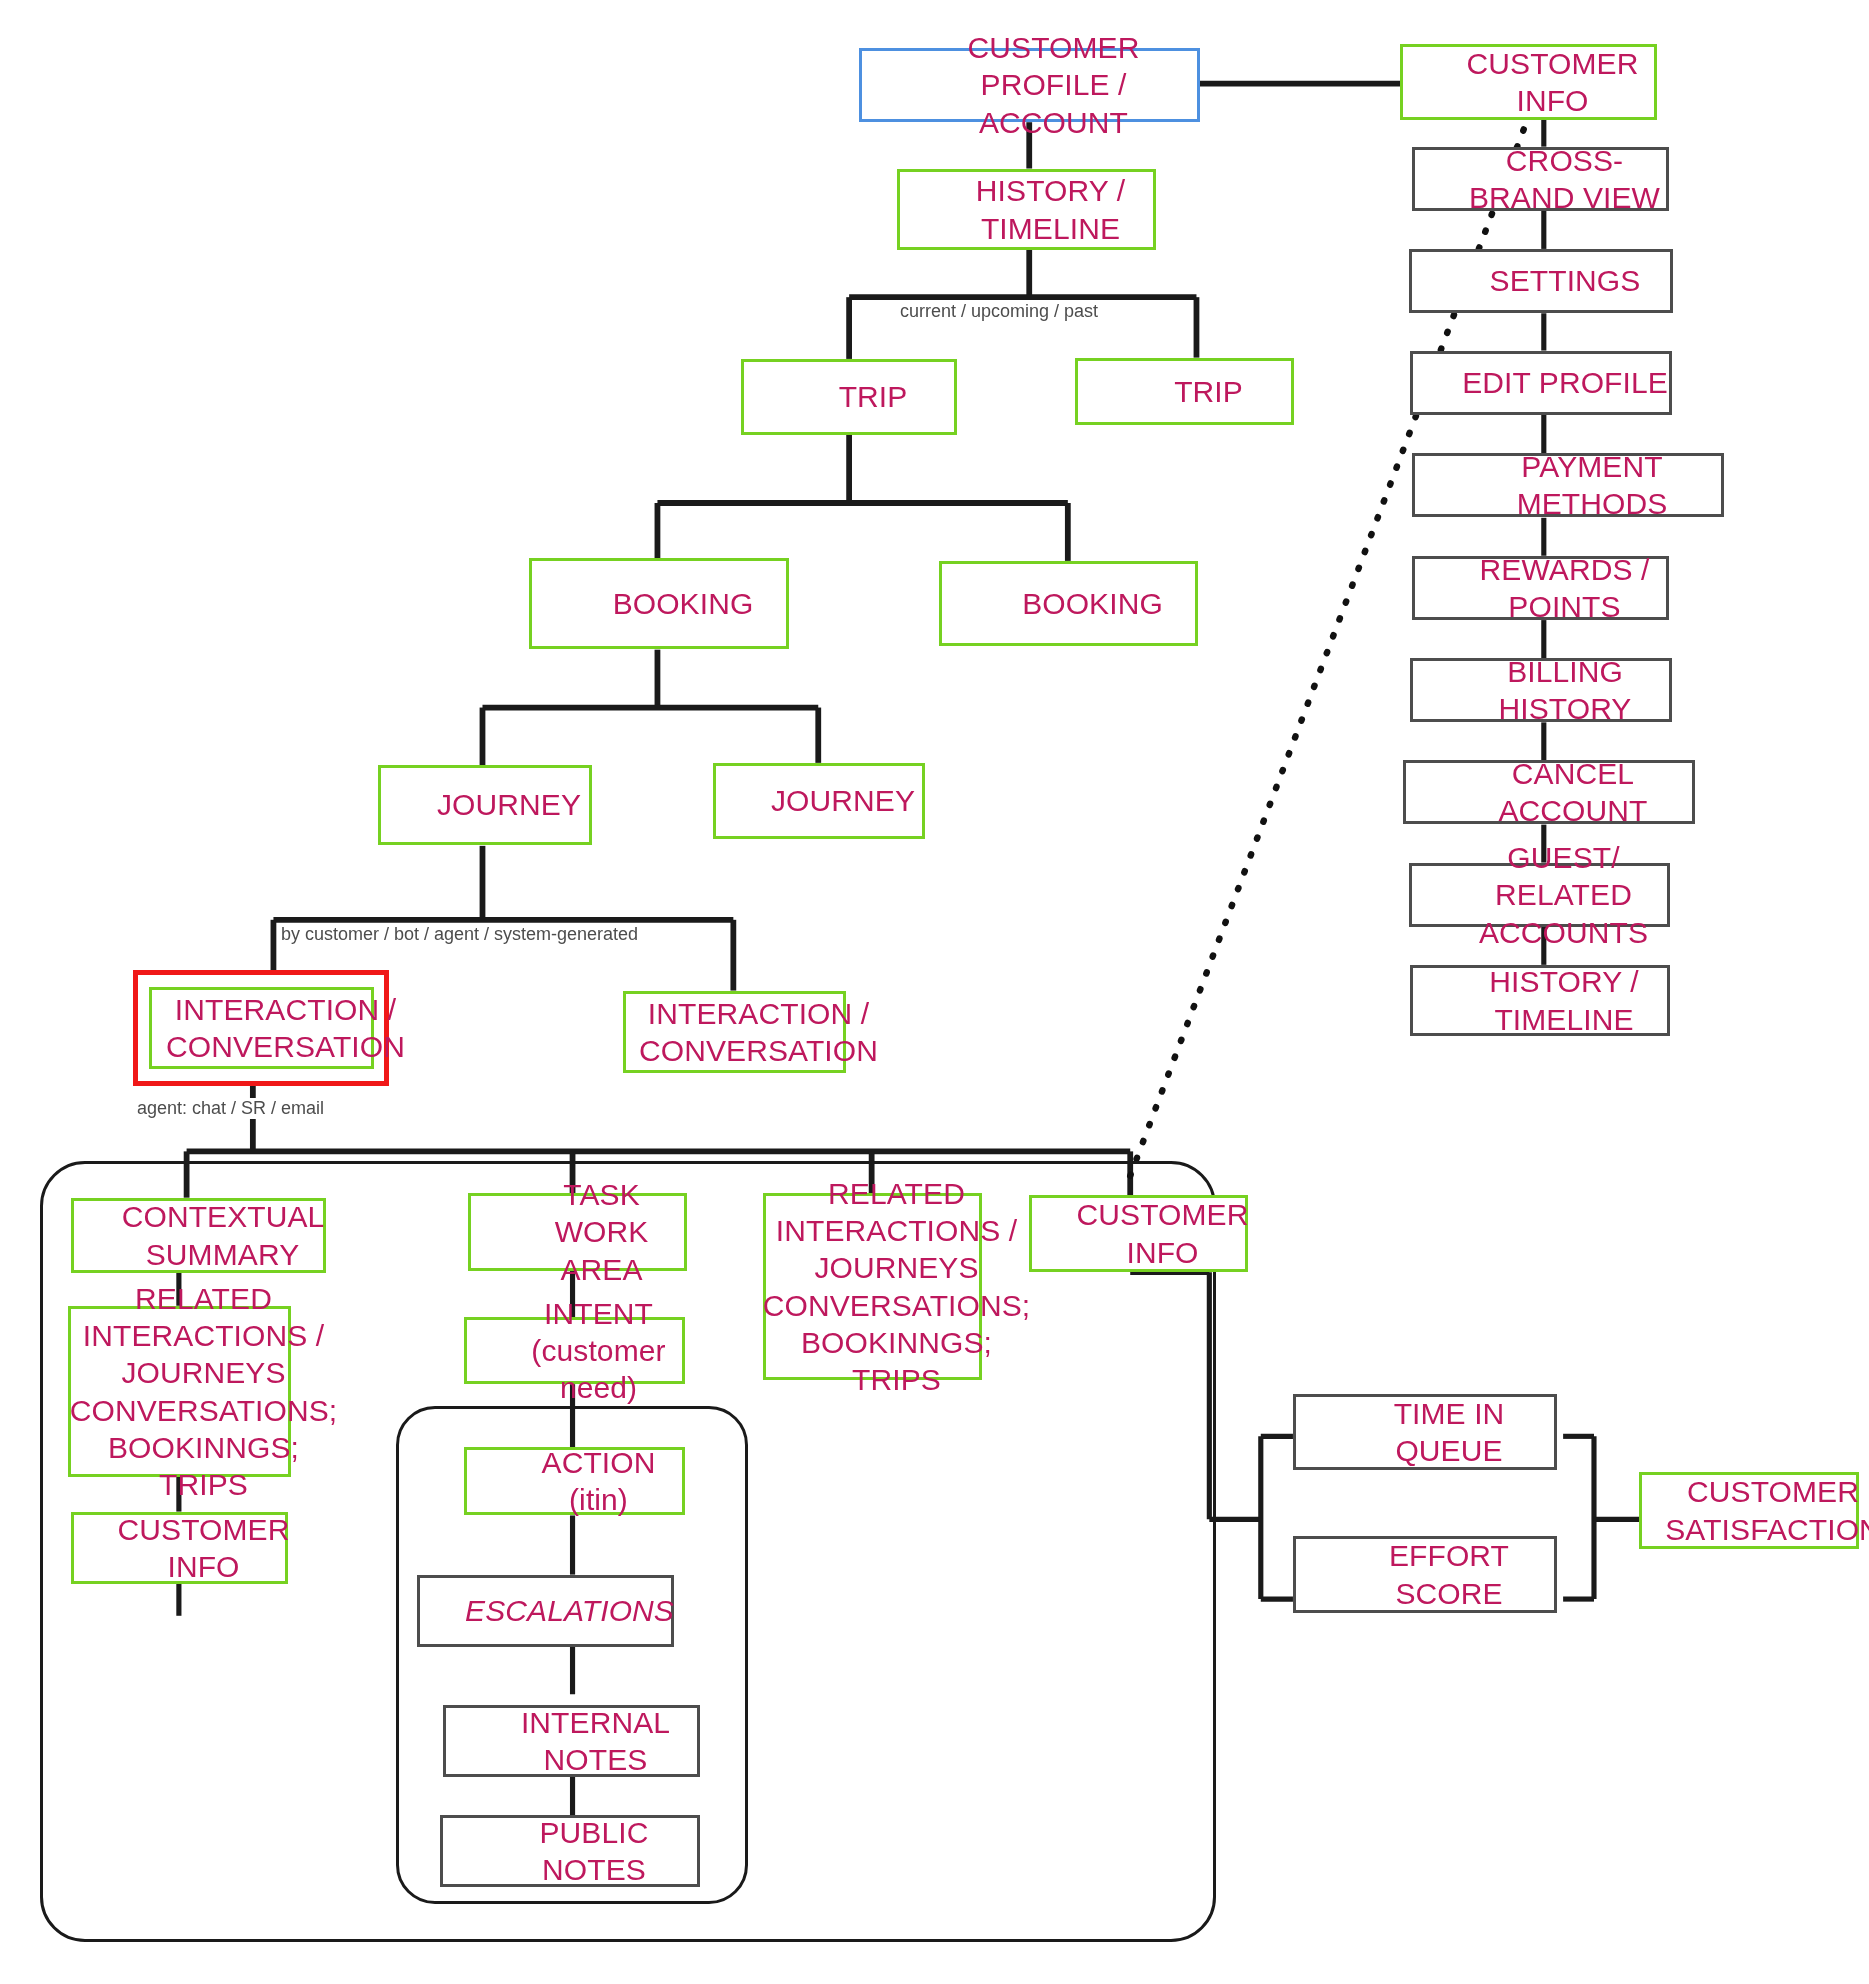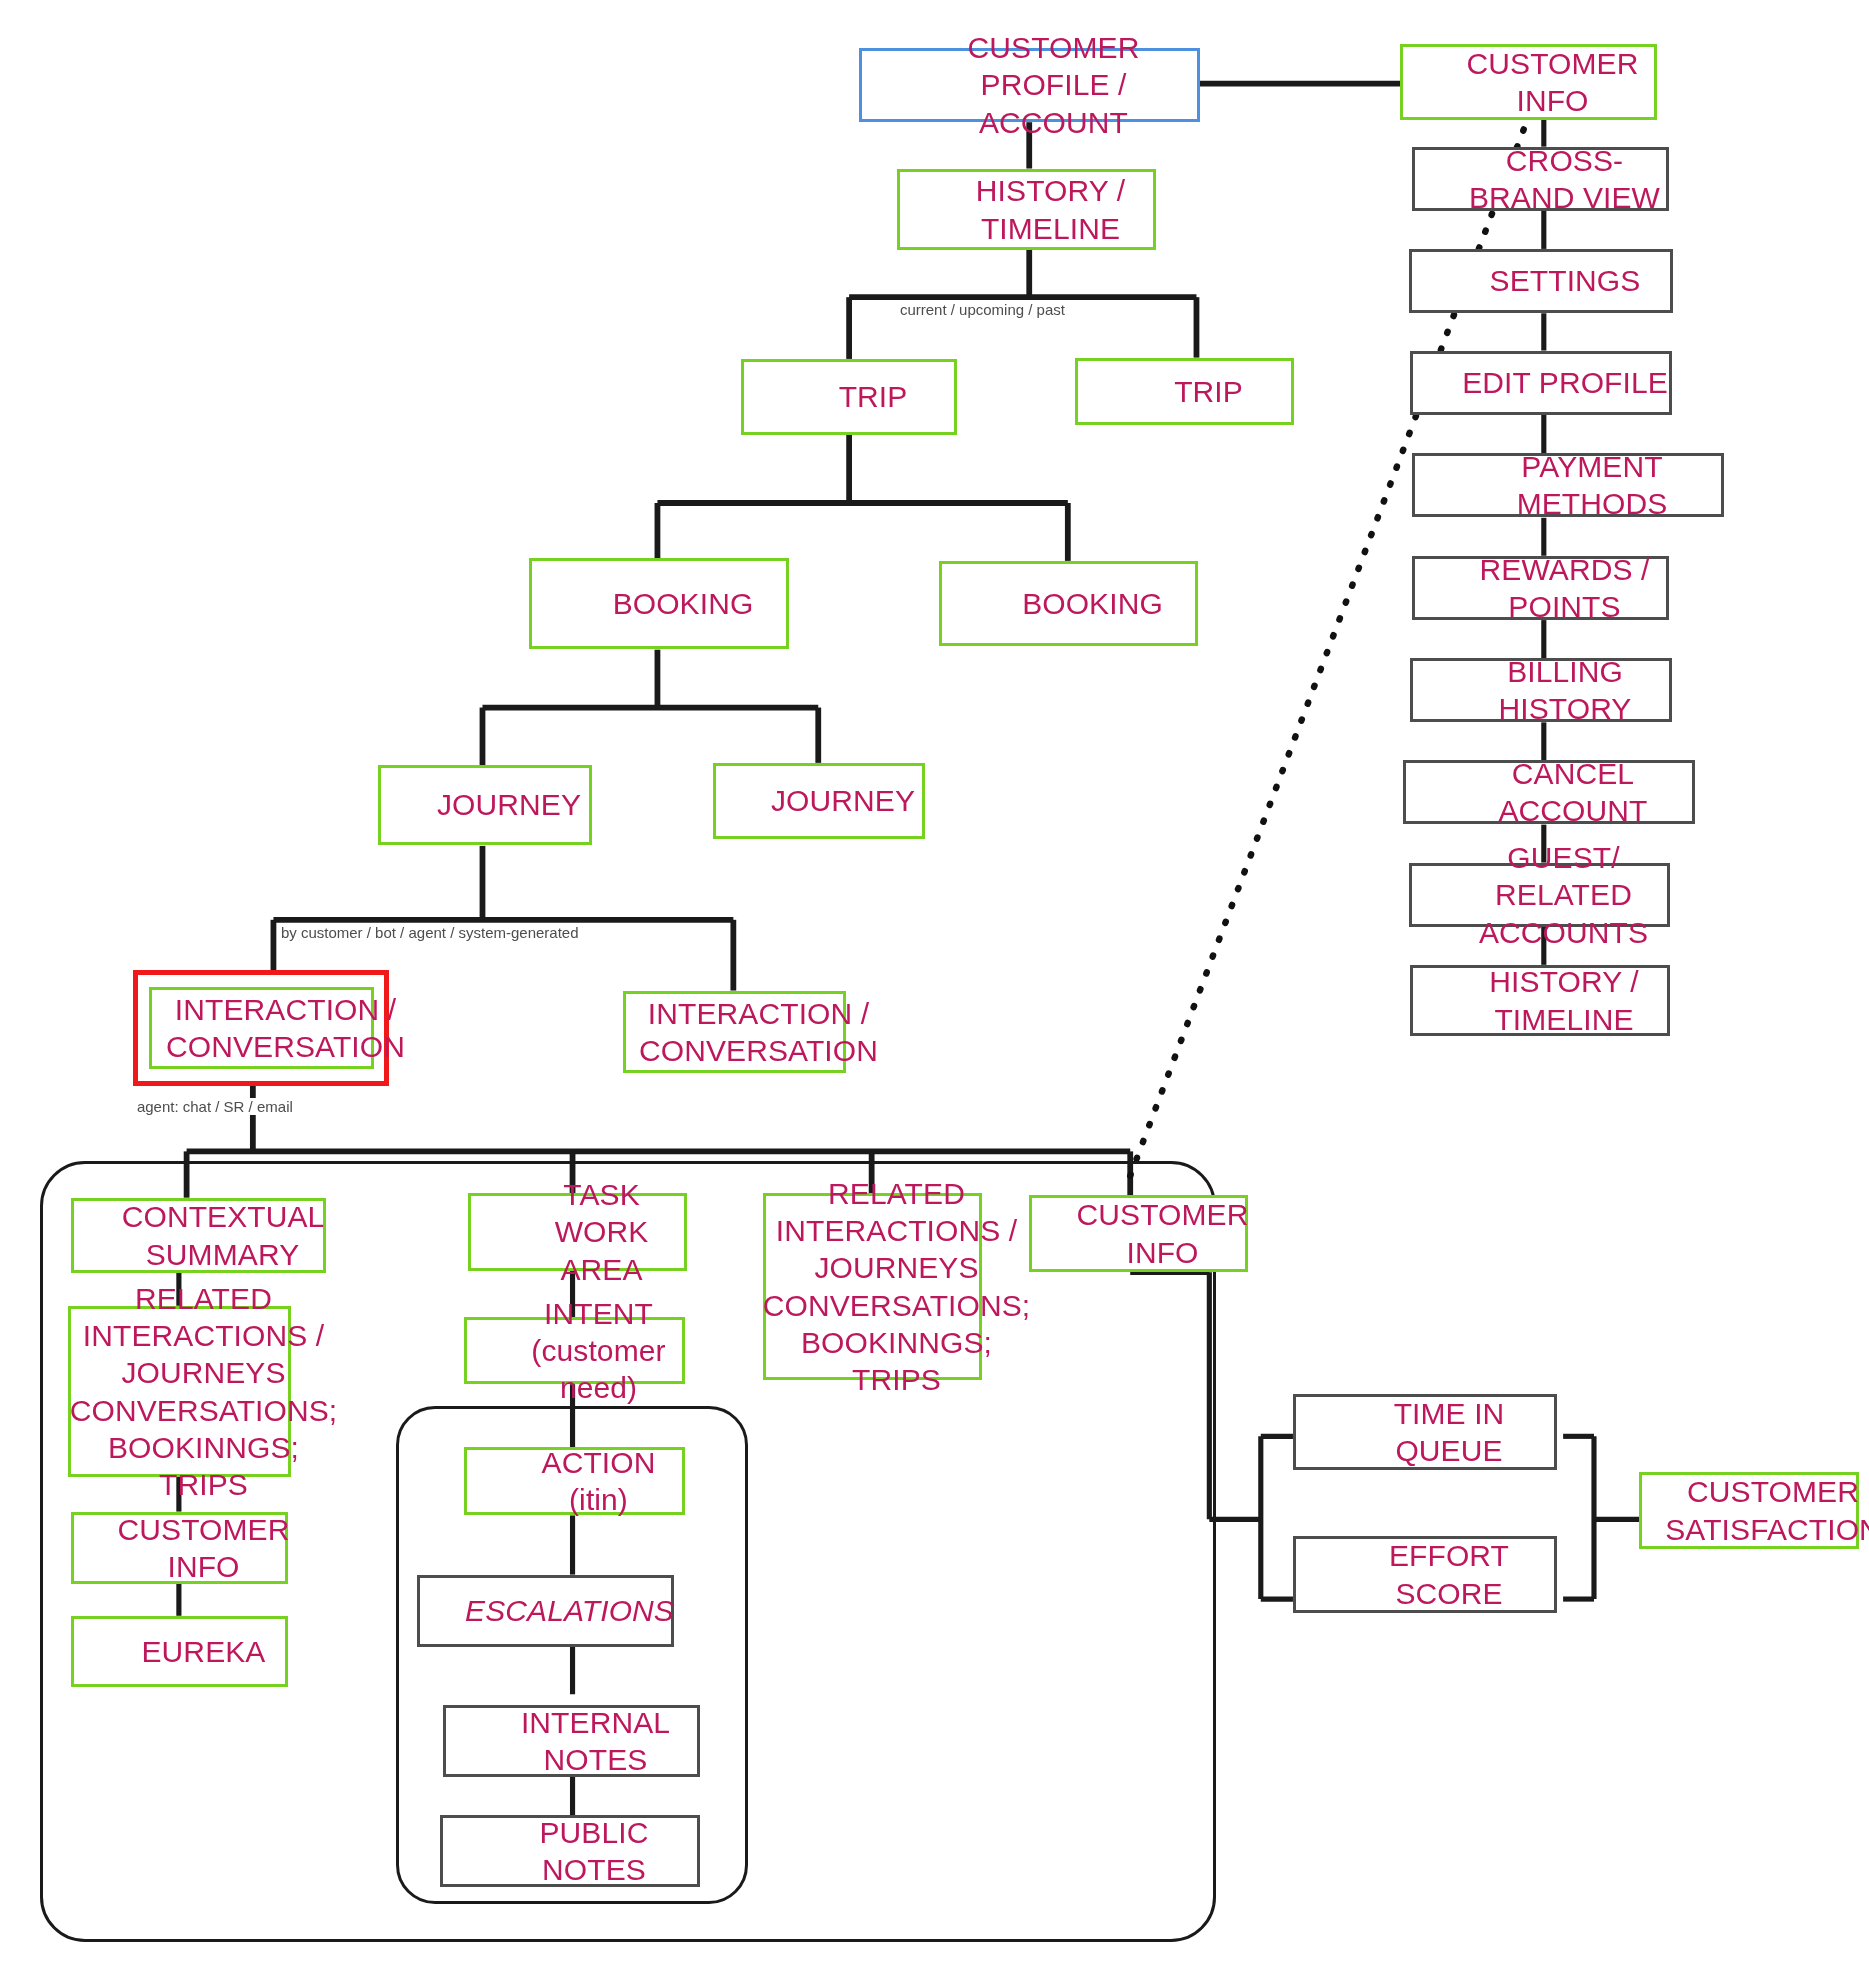--- a/index.html
+++ b/index.html
@@ -8,21 +8,21 @@
   #wires{position:absolute;left:0;top:0;width:1870px;height:1985px;pointer-events:none;}
   .node{position:absolute;box-sizing:border-box;background:#ffffff;
         display:flex;align-items:center;justify-content:center;text-align:center;
         color:#be185d;font-size:30px;line-height:1.24;letter-spacing:0.1px;padding-left:48px;}
   .green{border:3.9px solid #76d121;}
   .gray{border:3.2px solid #4d4d4d;}
   .blue{border:3.9px solid #4d90e0;}
   .redwrap{position:absolute;box-sizing:border-box;border:5.8px solid #f01818;background:#fff;}
   .group{position:absolute;box-sizing:border-box;border:3.9px solid #1a1a1a;border-radius:45px;background:transparent;}
   .group-inner{border-radius:39px;}
-  .edgelabel{position:absolute;color:#4d4d4d;font-size:15px;white-space:nowrap;background:#fff;padding:0 3.9px;}
+  .edgelabel{position:absolute;color:#4d4d4d;font-size:18px;white-space:nowrap;background:#fff;padding:0 3.9px;}
   .node span{display:block;}
 </style>
 </head>
 <body>
 
 <div id="canvas">
 
   <svg id="wires" viewBox="0 0 2907 3086">
     <g stroke="#1a1a1a" stroke-width="9" fill="none" stroke-linecap="butt">
 
@@ -181,23 +181,20 @@
 
   <div class="node green" style="left:71px;top:1198px;width:255px;height:75px;">
     <span>CONTEXTUAL SUMMARY</span>
   </div>
   <div class="node green" style="left:68px;top:1306px;width:223px;height:171px;">
     <span>RELATED INTERACTIONS / JOURNEYS CONVERSATIONS; BOOKINNGS; TRIPS</span>
   </div>
   <div class="node green" style="left:71px;top:1512px;width:217px;height:72px;">
     <span>CUSTOMER INFO</span>
   </div>
-  <div class="node green" style="left:71px;top:1616px;width:217px;height:71px;">
-    <span>EUREKA</span>
-  </div>
 
   <div class="node green" style="left:468px;top:1193px;width:219px;height:78px;">
     <span>TASK WORK AREA</span>
   </div>
   <div class="node green" style="left:464px;top:1317px;width:221px;height:67px;">
     <span>INTENT (customer need)</span>
   </div>
 
   <div class="group group-inner" style="left:396px;top:1406px;width:352px;height:498px;"></div>
 

